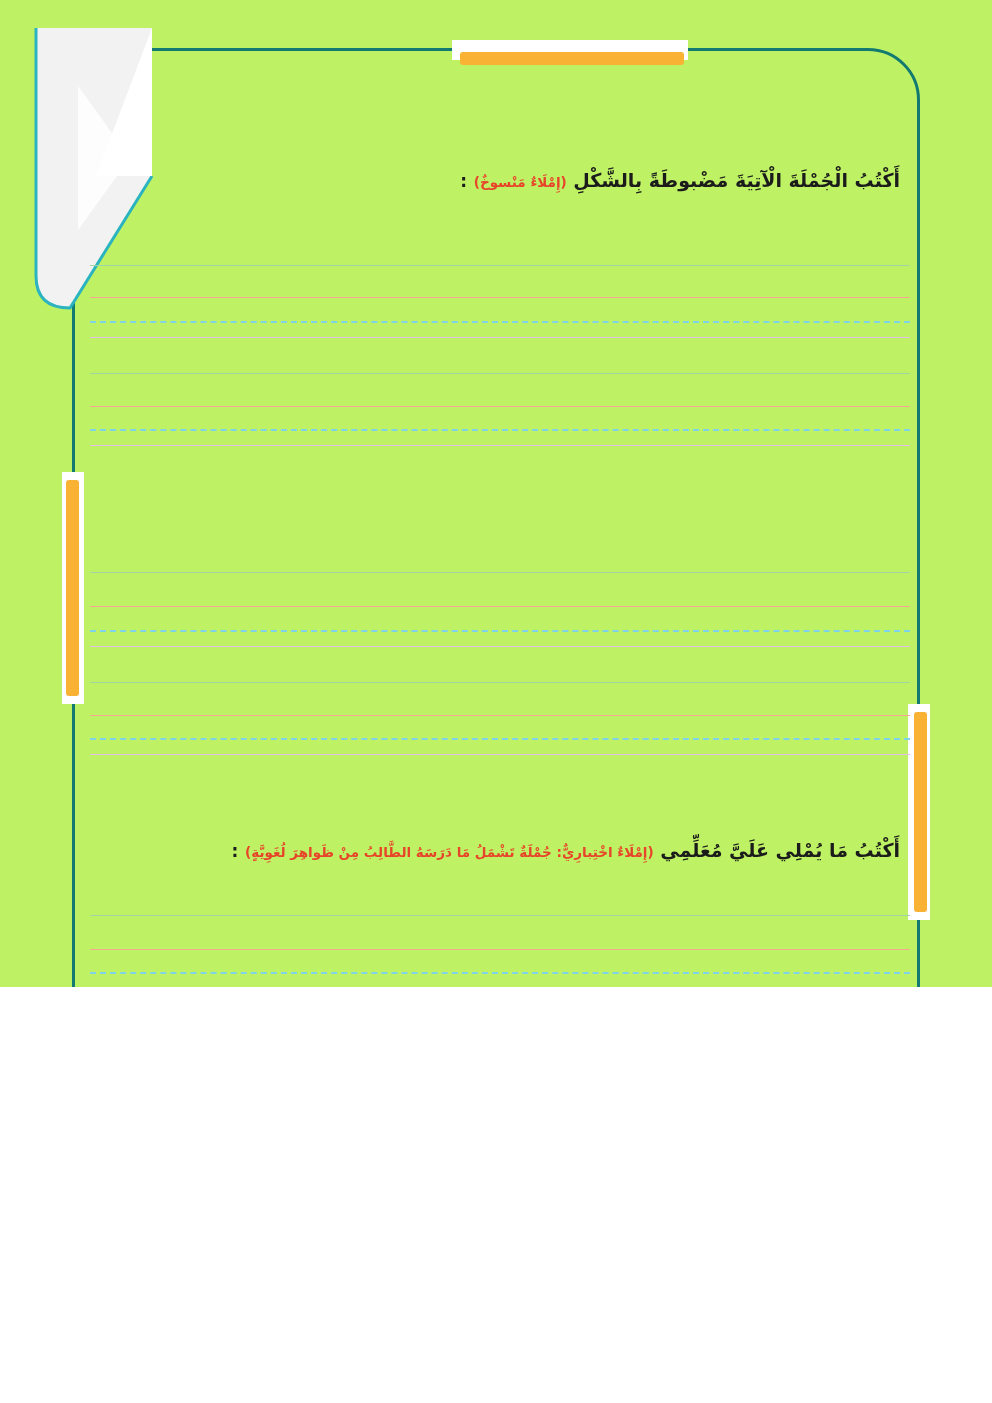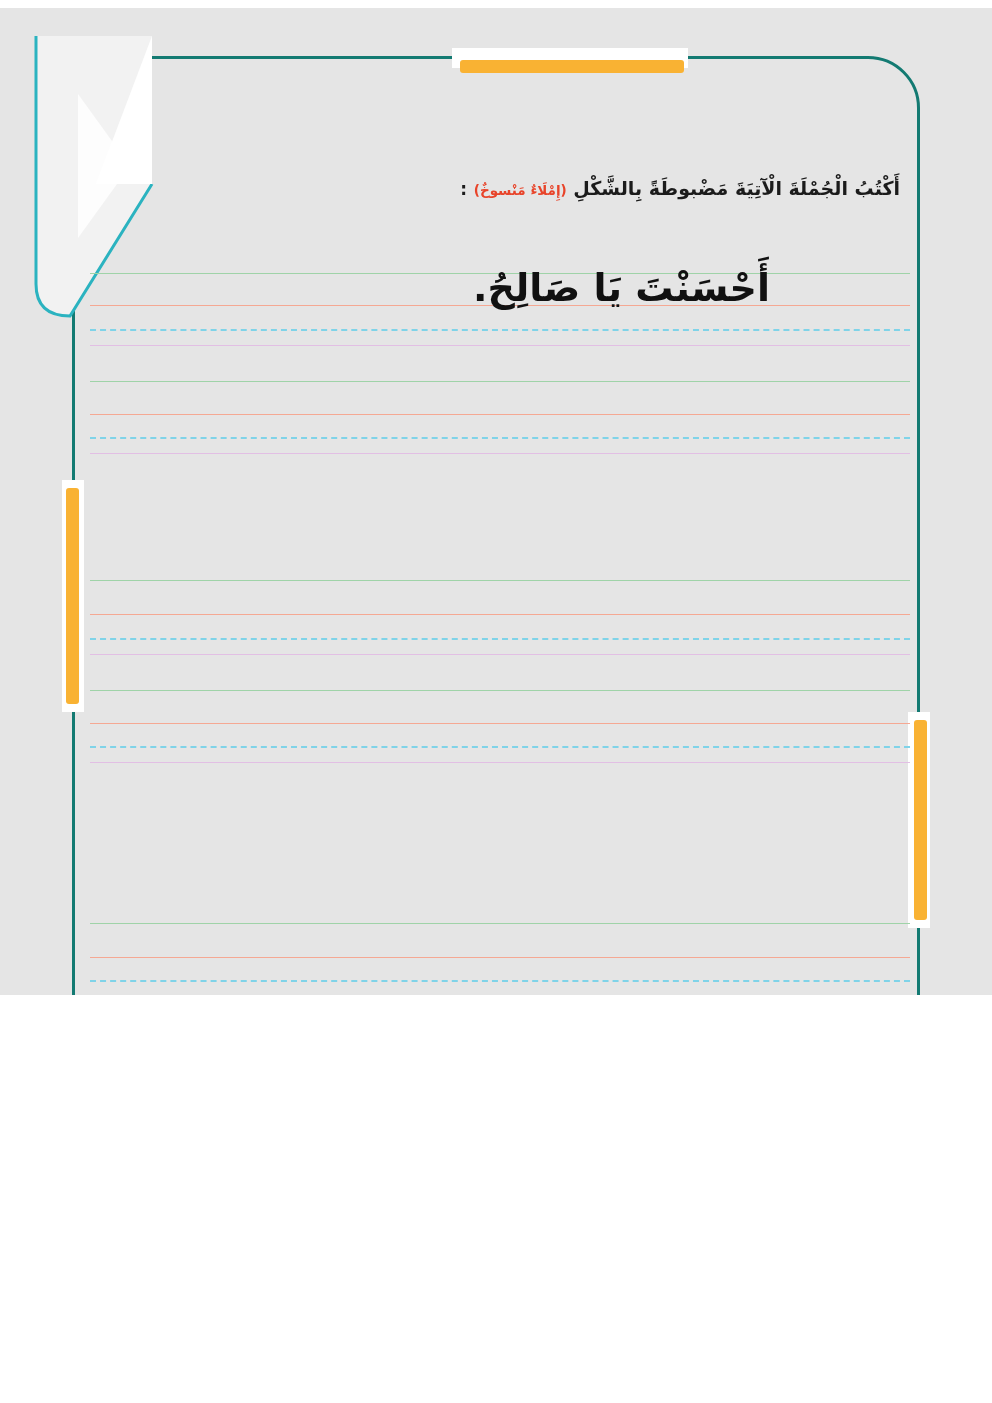--- a/index.html
+++ b/index.html
@@ -4,24 +4,23 @@
 <style>
   html, body {
     margin: 0;
     padding: 0;
     background: #ffffff;
   }
   .page {
     position: relative;
     width: 992px;
     height: 987px;
-    background: #e5e5e5;
+    background: #bef264;
     font-family: "DejaVu Sans", "Liberation Sans", sans-serif;
     overflow: hidden;
-    margin-top: 8px;
   }
 
   
   .frame-border {
     position: absolute;
     left: 72px;
     top: 48px;
     width: 848px;
     height: 1262px;
     border: 3px solid #137a72;
@@ -154,35 +153,39 @@
       <div class="rule mid" style="top:297px"></div>
       <div class="rule dash" style="top:321px"></div>
       <div class="rule violet" style="top:337px"></div>
 
       <div class="rule" style="top:373px"></div>
       <div class="rule mid" style="top:406px"></div>
       <div class="rule dash" style="top:429px"></div>
       <div class="rule violet" style="top:445px"></div>
     </div>
 
-    <div class="answer">أَحْسَنْتَ يَا صَالِحُ.</div>
 
 
     <div class="rule-group">
       <div class="rule" style="top:572px"></div>
       <div class="rule mid" style="top:606px"></div>
       <div class="rule dash" style="top:630px"></div>
       <div class="rule violet" style="top:646px"></div>
 
       <div class="rule" style="top:682px"></div>
       <div class="rule mid" style="top:715px"></div>
       <div class="rule dash" style="top:738px"></div>
       <div class="rule violet" style="top:754px"></div>
     </div>
 
+    <div class="prompt prompt-3">
+      <span>أَكْتُبُ مَا يُمْلِي عَلَيَّ مُعَلِّمِي</span>
+      <span class="hint">(إِمْلَاءٌ اخْتِبارِيٌّ: جُمْلَةٌ تَشْمَلُ مَا دَرَسَهُ الطَّالِبُ مِنْ ظَواهِرَ لُغَوِيَّةٍ)</span>
+      <span class="colon">:</span>
+    </div>
 
     <div class="rule-group">
       <div class="rule" style="top:915px"></div>
       <div class="rule mid" style="top:949px"></div>
       <div class="rule dash" style="top:972px"></div>
       <div class="rule violet" style="top:988px"></div>
 
       <div class="rule" style="top:1025px"></div>
       <div class="rule mid" style="top:1058px"></div>
       <div class="rule dash" style="top:1081px"></div>

